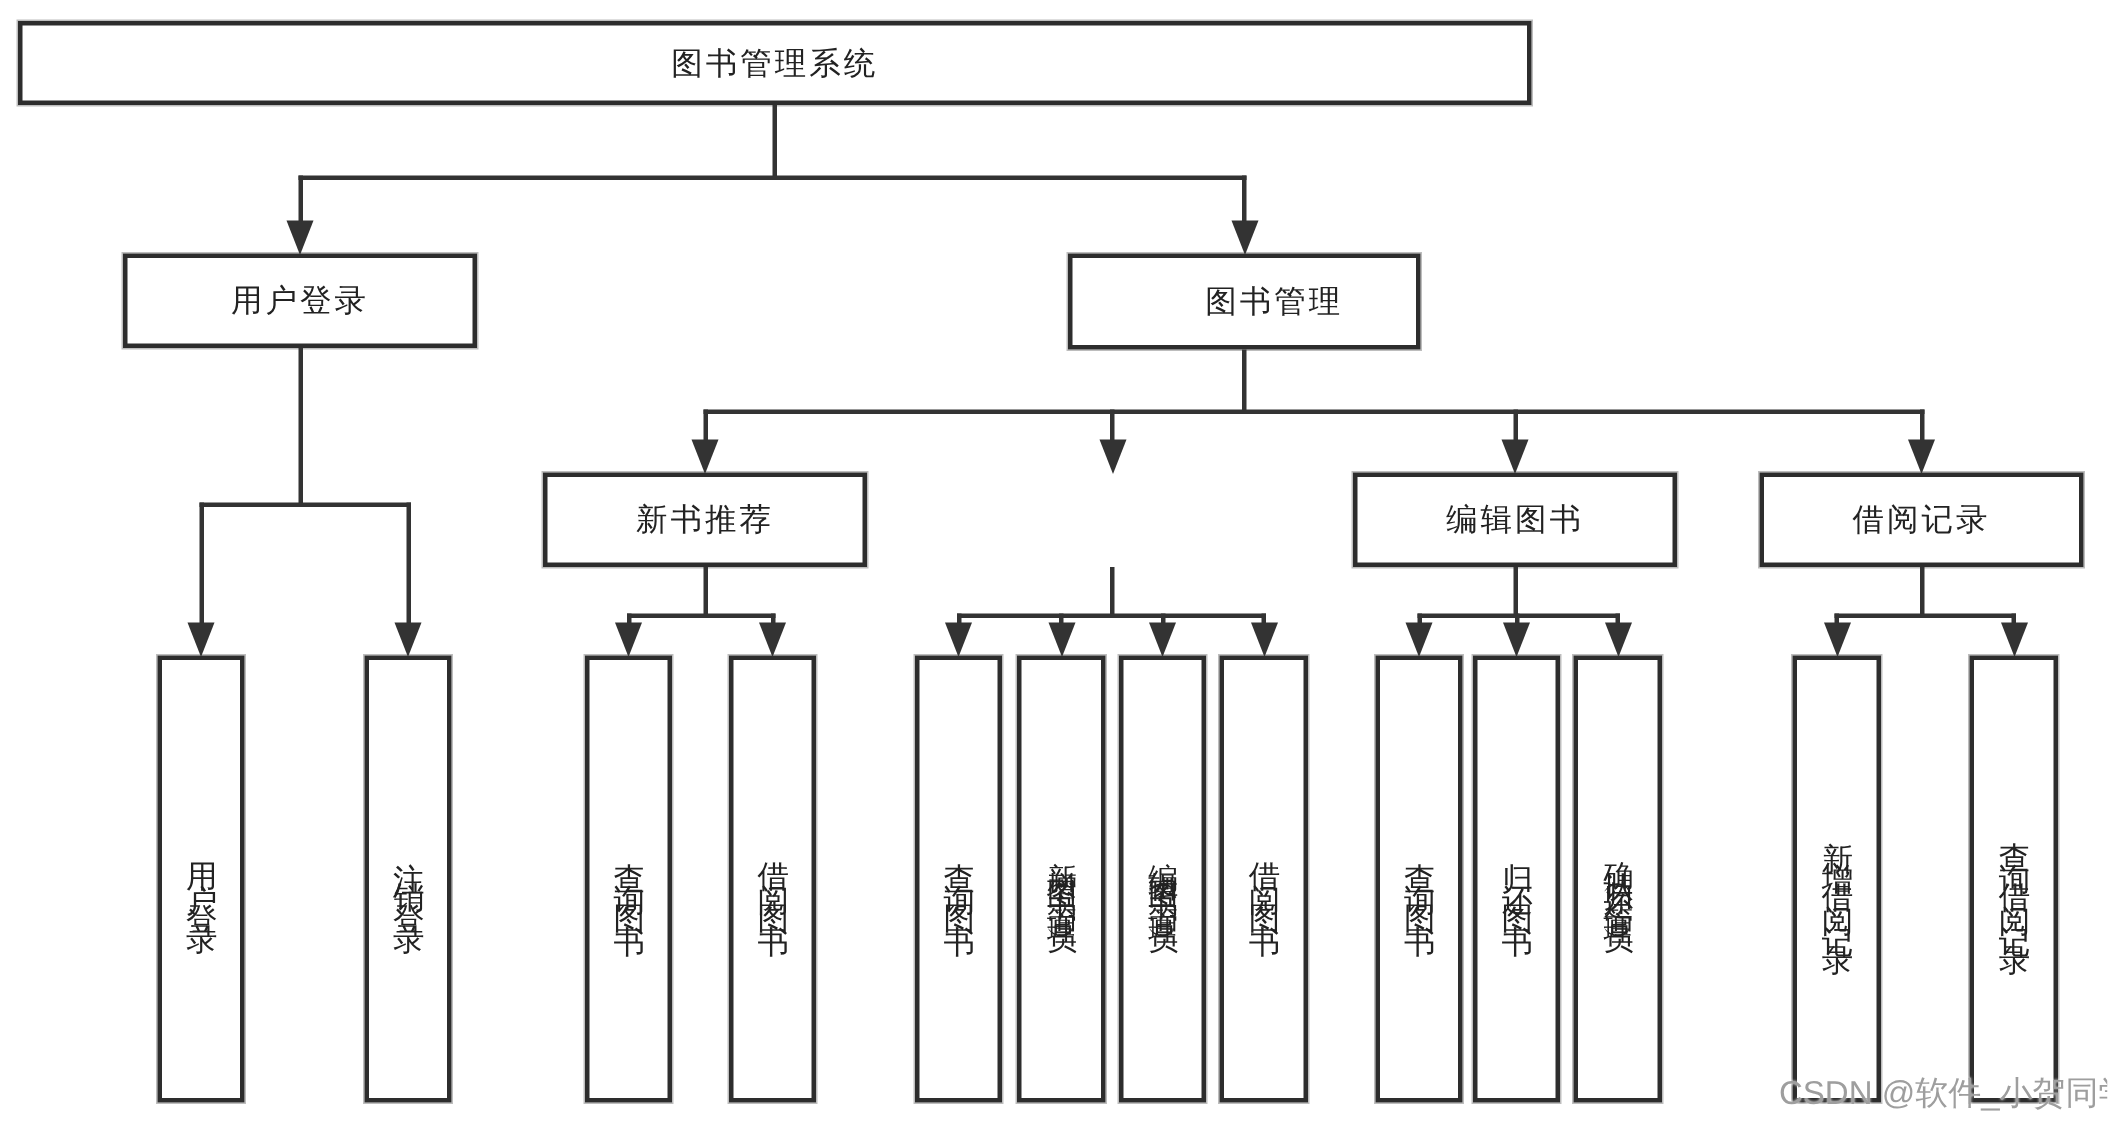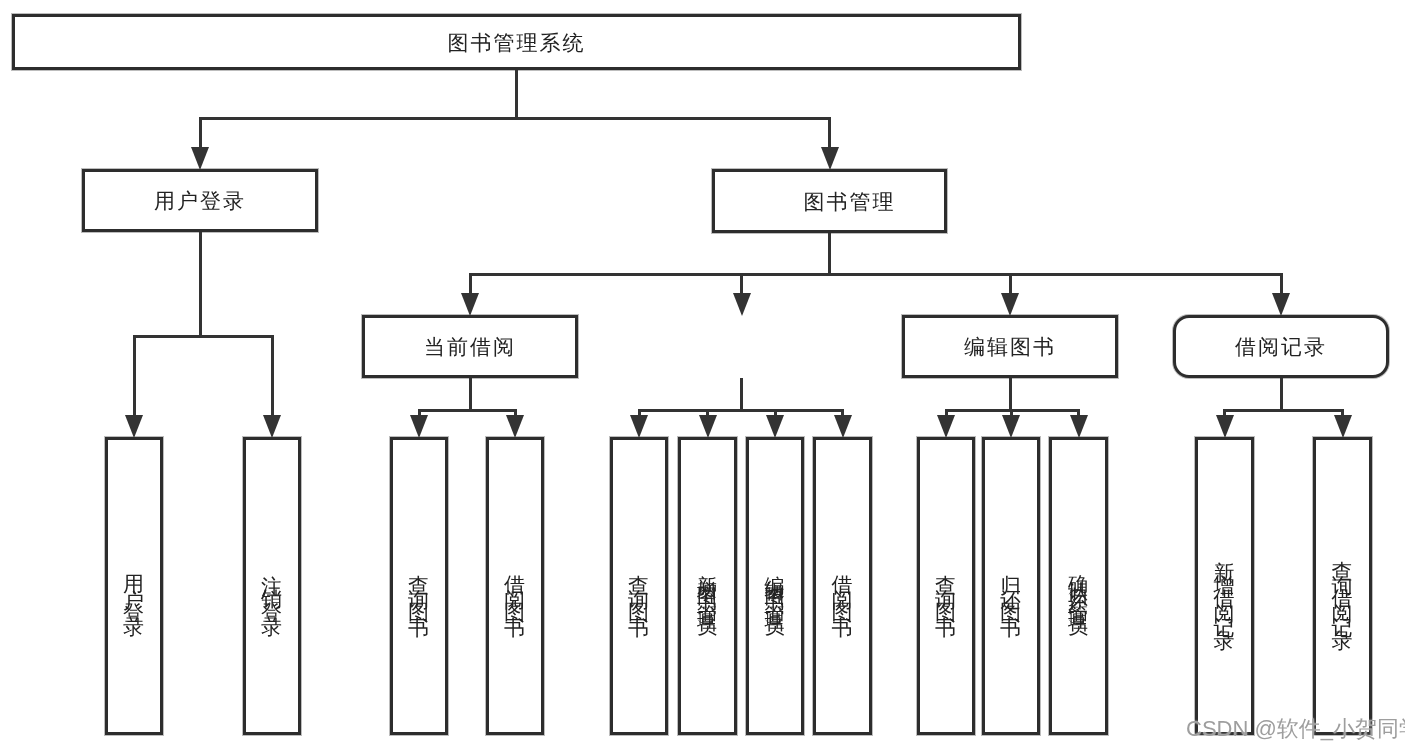--- a/index.html
+++ b/index.html
@@ -77,26 +77,26 @@
 <div class="node horizontal" style="left: 12px; top: 14px; width: 1009px; height: 56px; text-align: right;">
       <span class="node-label">图书管理系统</span>
     </div>
     <div class="node horizontal" style="left: 82px; top: 169px; width: 236px; height: 63px;">
       <span class="node-label">用户登录</span>
     </div>
     <div class="node horizontal" style="left: 712px; top: 169px; width: 235px; height: 64px; padding-left: 40px;">
       <span class="node-label">图书管理</span>
     </div>
     <div class="node horizontal" style="left: 362px; top: 315px; width: 216px; height: 63px;">
-      <span class="node-label">当前借阅</span>
+      <span class="node-label">新书推荐</span>
     </div>
     <div class="node horizontal" style="left: 902px; top: 315px; width: 216px; height: 63px;">
       <span class="node-label">编辑图书</span>
     </div>
-    <div class="node horizontal" style="left: 1173px; top: 315px; width: 216px; height: 63px; border-radius: 16px;">
+    <div class="node horizontal" style="left: 1173px; top: 315px; width: 216px; height: 63px;">
       <span class="node-label">借阅记录</span>
     </div>
     <div class="node vertical" style="left: 105px; top: 437px; width: 58px; height: 298px;">
       <span class="node-label">用户登录</span>
     </div>
     <div class="node vertical" style="left: 243px; top: 437px; width: 58px; height: 298px;">
       <span class="node-label">注销登录</span>
     </div>
     <div class="node vertical" style="left: 390px; top: 437px; width: 58px; height: 298px;">
       <span class="node-label">查询图书</span>

